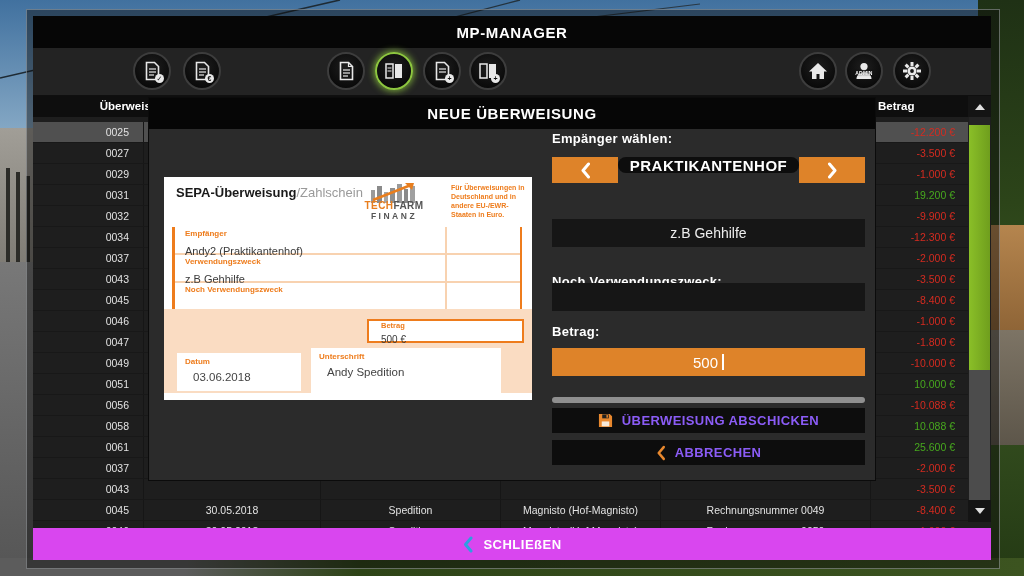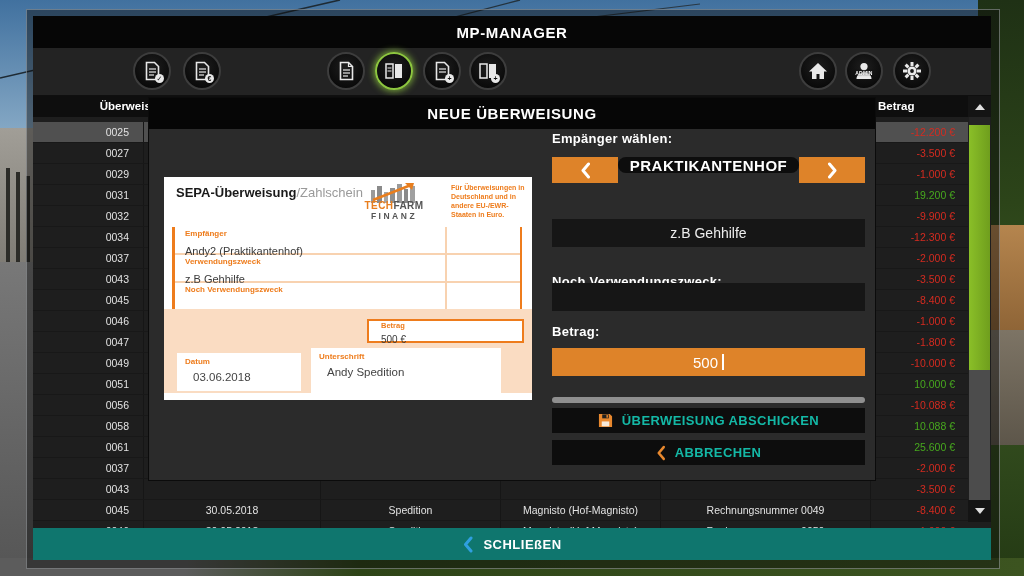--- a/index.html
+++ b/index.html
@@ -57,39 +57,39 @@
 
   
   .sb-btn{left:935px;width:23px;background:#141414;display:flex;align-items:center;justify-content:center;}
   .sb-up{top:80px;height:21px;} .sb-down{top:484px;height:22px;}
   .tri-up{width:0;height:0;border-left:5px solid transparent;border-right:5px solid transparent;border-bottom:6px solid #e0e0e0;}
   .tri-down{width:0;height:0;border-left:5px solid transparent;border-right:5px solid transparent;border-top:6px solid #e0e0e0;}
   .sb-track{left:936px;top:101px;width:21px;height:383px;background:#242424;}
   .sb-gray{left:936px;top:354px;width:21px;height:130px;background:#4c4c4c;}
   .sb-thumb{left:936px;top:109px;width:21px;height:245px;background:linear-gradient(90deg,#8abf28,#6f9e1d);}
 
-  .footer{left:0;top:512px;width:958px;height:32px;background:#0f766e;color:#fff;
+  .footer{left:0;top:512px;width:958px;height:32px;background:#d946ef;color:#fff;
           display:flex;align-items:center;justify-content:center;gap:10px;
           font-size:13px;font-weight:bold;letter-spacing:.5px;}
 
   
   .dialog{left:148px;top:97px;width:728px;height:384px;background:#2b2b2b;border:1px solid #0b0b0b;box-sizing:border-box;}
   .dlg-header{position:absolute;left:0;top:0;width:726px;height:31px;background:#060606;color:#fff;
               display:flex;align-items:center;justify-content:center;font-size:15px;font-weight:bold;letter-spacing:.6px;}
   .rp-label{position:absolute;left:403px;width:313px;color:#fff;font-size:13px;font-weight:bold;letter-spacing:.3px;}
   .sel-btn{position:absolute;width:66px;height:26px;background:#de8329;display:flex;align-items:center;justify-content:center;}
   .sel-mid{position:absolute;left:469px;top:59px;width:181px;height:16px;background:#0d0d0d;color:#fff;
            display:flex;align-items:center;justify-content:center;font-size:15px;font-weight:bold;letter-spacing:.5px;border-radius:10px;}
   .dk-field{position:absolute;left:403px;width:313px;height:28px;background:#161616;color:#eee;
             display:flex;align-items:center;justify-content:center;font-size:14px;}
   .amount-field{position:absolute;left:403px;top:250px;width:313px;height:28px;background:#de8329;color:#fff;
                 display:flex;align-items:center;justify-content:center;font-size:15px;}
   .caret{display:inline-block;width:2px;height:16px;background:#fff;margin-left:4px;}
   .divider{position:absolute;left:403px;top:299px;width:313px;height:6px;background:#8f8f8f;border-radius:3px;}
-  .dlg-btn{position:absolute;left:403px;width:313px;height:25px;background:#0d0d0d;color:#14b8a6;
+  .dlg-btn{position:absolute;left:403px;width:313px;height:25px;background:#0d0d0d;color:#8b5cf6;
            display:flex;align-items:center;justify-content:center;gap:9px;font-size:13px;font-weight:bold;letter-spacing:.4px;}
 
   
   .sepa{position:absolute;left:15px;top:79px;width:368px;height:223px;background:#fff;color:#333;}
   .sepa-title{position:absolute;left:12px;top:8px;font-size:13px;font-weight:bold;color:#1a1a1a;}
   .sepa-title .light{font-weight:normal;color:#9a9a9a;}
   .sepa-logo{position:absolute;left:188px;top:3px;width:84px;text-align:center;line-height:1;}
   .logo1{font-size:10px;font-weight:bold;letter-spacing:.4px;margin-top:-6px;}
   .logo-tech{color:#e87e1e;} .logo-farm{color:#555;}
   .logo2{font-size:8.5px;font-weight:bold;letter-spacing:2.5px;color:#555;margin-top:1px;}

